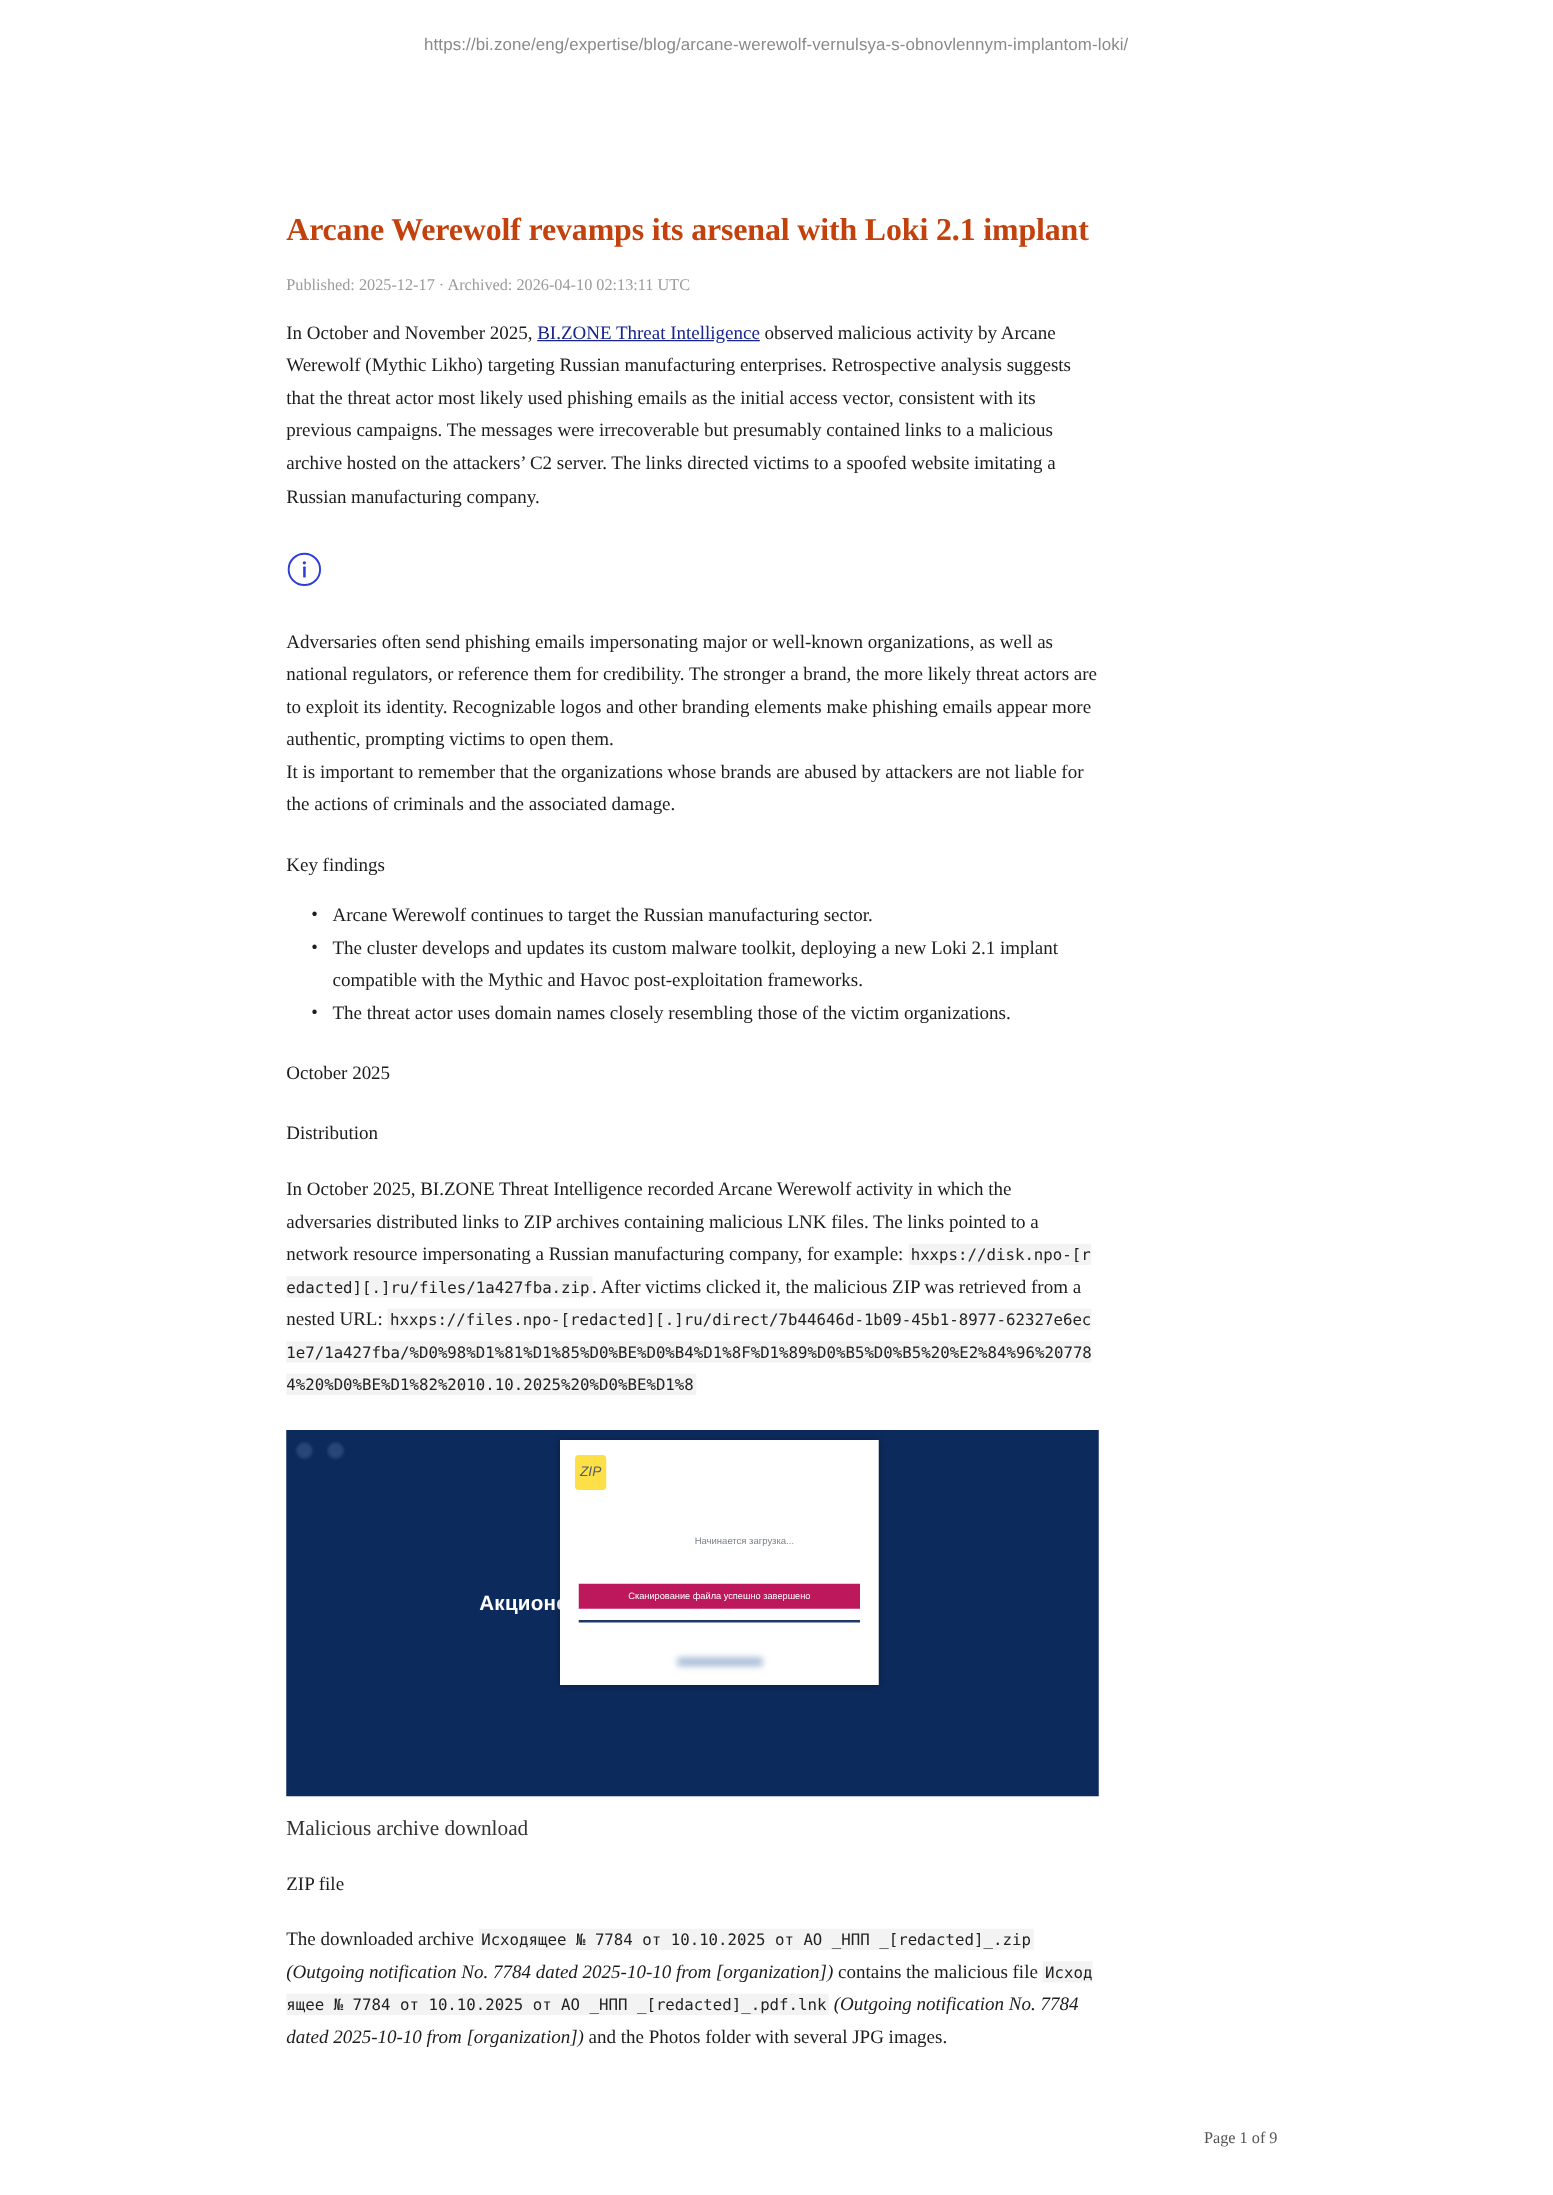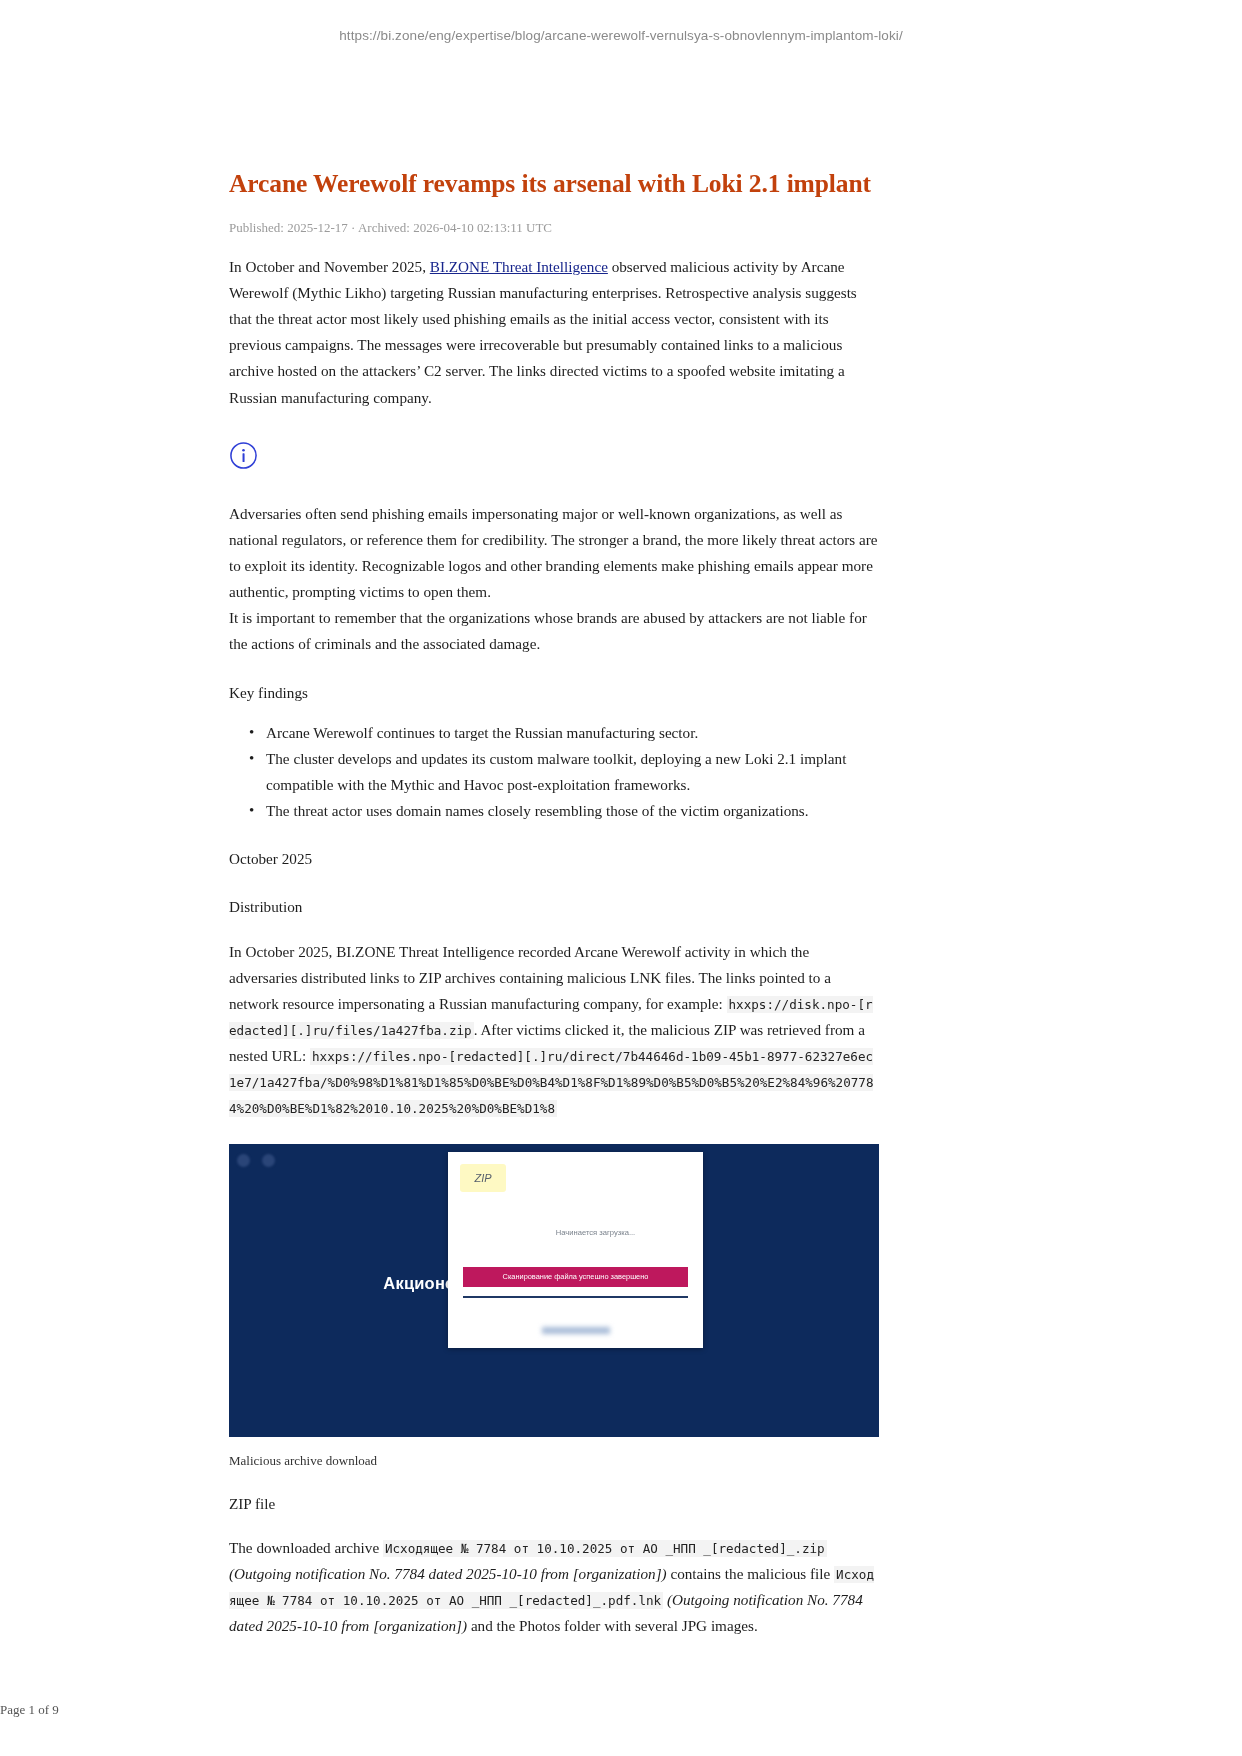--- a/index.html
+++ b/index.html
@@ -169,23 +169,23 @@
     height: 196px;
     background: #ffffff;
     box-shadow: 0 1px 5px rgba(0,0,0,0.35);
   }
   .fd-row {
     display: flex;
     padding: 12px 12px 0 12px;
     gap: 8px;
   }
   .fd-zipicon {
-    width: 46px;
+    width: 25px;
     height: 28px;
-    background: #fef9c3;
+    background: #fde047;
     border-radius: 3px;
     font-family: "Liberation Sans", sans-serif;
     font-size: 11px;
     font-style: italic;
     color: #555e6b;
     display: flex;
     align-items: center;
     justify-content: center;
     flex: none;
   }
@@ -253,33 +253,33 @@
     text-align: center;
   }
   .fd-footer span {
     display: inline-block;
     width: 68px;
     height: 7px;
     background: #a8bcd8;
     filter: blur(2.4px);
   }
   .fig-caption {
-    font-size: 13px;
+    font-size: 17px;
     color: #333333;
     margin: 16px 0 0 0;
   }
   em.gloss {
     font-style: italic;
   }
   .page-footer {
     position: absolute;
     left: 0;
     bottom: 38px;
     width: 1022px;
-    text-align: left;
+    text-align: right;
     font-family: "Liberation Serif", serif;
     font-size: 13px;
     color: #555555;
   }
 </style>
 </head>
 <body>
 
 <div class="page">
 

